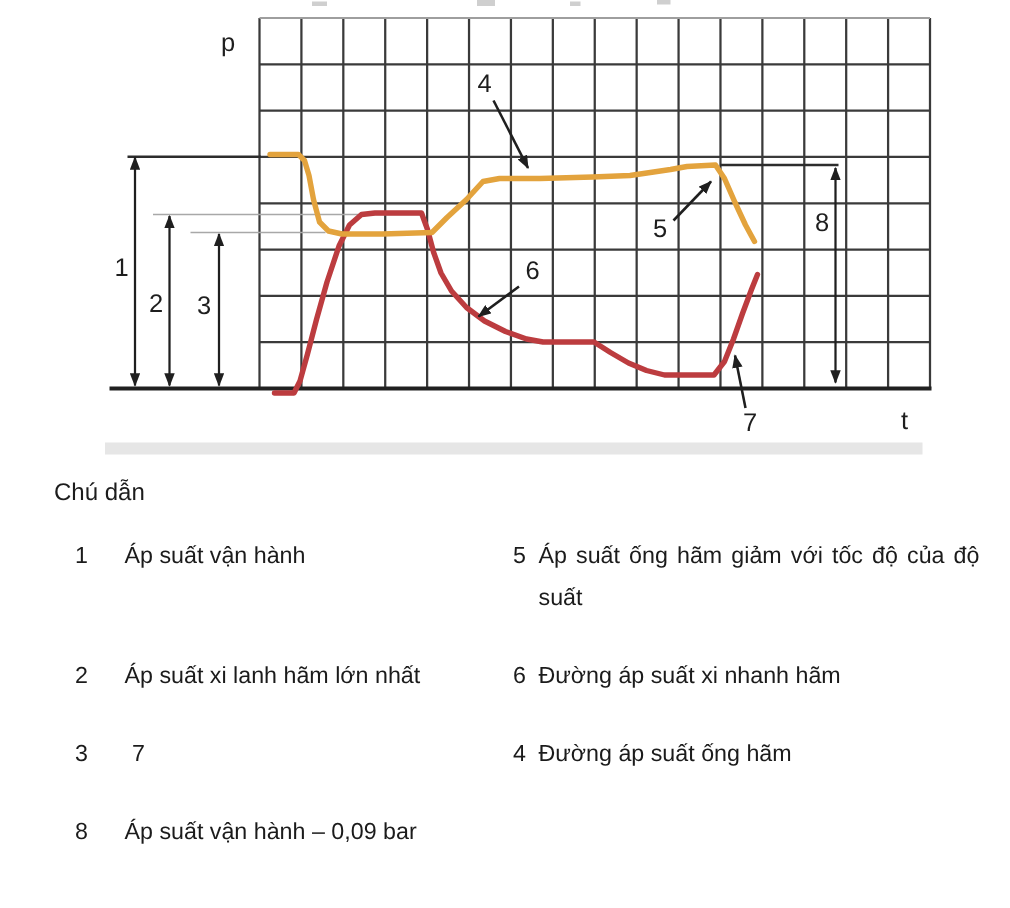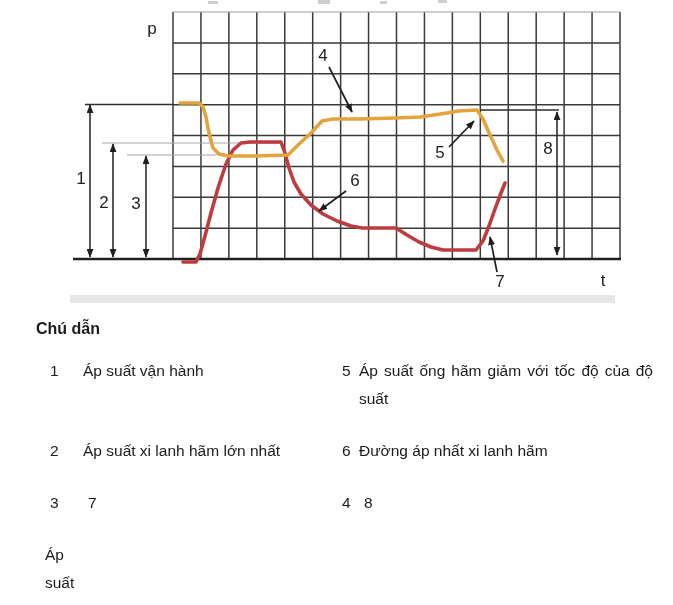--- a/index.html
+++ b/index.html
@@ -1,20 +1,20 @@
 <!DOCTYPE html>
 <html><head>
 <meta charset="utf-8">
 <style>
   html,body{margin:0;padding:0;background:#fff;}
   .page{position:relative;width:673px;height:605px;background:#ffffff;overflow:hidden;
         font-family:"Liberation Sans",sans-serif;color:#1c1c1c;}
   svg{position:absolute;top:0;left:0;display:block;}
   svg text{font-family:"Liberation Sans",sans-serif;fill:#1e1e1e;}
-  .legend-title{position:absolute;left:36px;top:320px;font-size:16px;color:#1c1c1c;font-weight:bold;}
+  .legend-title{position:absolute;left:36px;top:320px;font-size:16px;color:#1c1c1c;}
   .legend-grid{position:absolute;left:45px;top:357px;
                display:grid;grid-template-columns:38px 254px 22px 294px;row-gap:24px;
                font-size:15.5px;line-height:28px;color:#1b1b1b;}
   .legend-num{padding-left:5px;}
   .legend-txt{text-align:justify;}
   .legend-txt.left{padding-right:16px;}
 </style>
 </head>
 <body>
 
@@ -101,20 +101,21 @@
   <div class="legend-title">Chú dẫn</div>
 
   <div class="legend-grid" id="legend-grid">
       <div class="legend-num">1</div>
       <div class="legend-txt left">Áp suất vận hành</div>
       <div class="legend-num">5</div>
       <div class="legend-txt right">Áp suất ống hãm giảm với tốc độ của độ suất</div>
       <div class="legend-num">2</div>
       <div class="legend-txt left">Áp suất xi lanh hãm lớn nhất</div>
       <div class="legend-num">6</div>
-      <div class="legend-txt right">Đường áp nhất xi lanh hãm</div>
+      <div class="legend-txt right">Đường áp suất xi nhanh hãm</div>
       <div class="legend-num">3</div>
       <div class="legend-num">7</div>
       <div class="legend-num">4</div>
+      <div class="legend-txt left">Đường áp suất ống hãm</div>
       <div class="legend-num">8</div>
       <div class="legend-txt right">Áp suất vận hành – 0,09 bar</div>
     </div>
 </div>
 
 </body></html>

